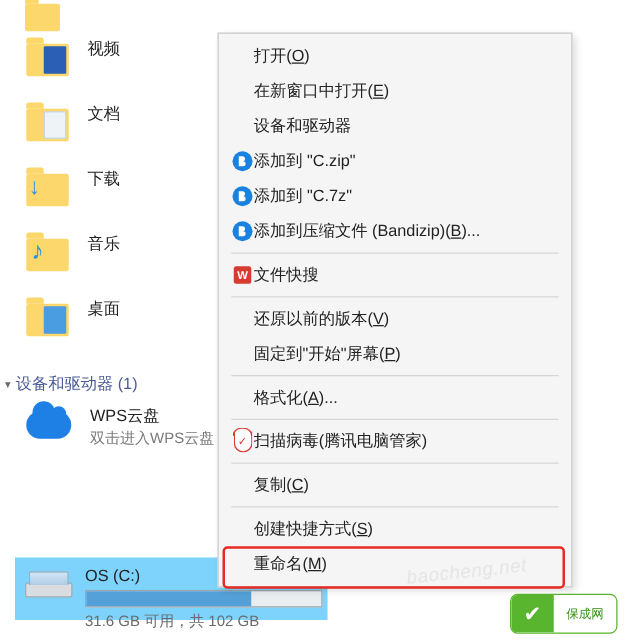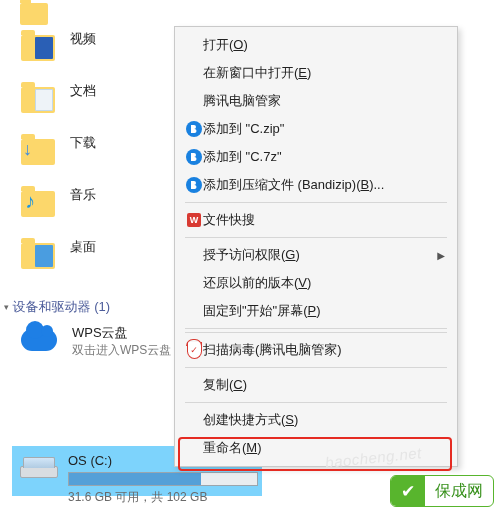--- a/index.html
+++ b/index.html
@@ -41,21 +41,21 @@
     .sep { height:1px; background:#d6d6d6; margin:3px 10px; }
     .c-blue { width:16px; height:16px; background:#1981e0; border-radius:50%; display:flex; align-items:center; justify-content:center; }
     .c-blue svg { width:10px; height:10px; }
     .sq-red { width:14px; height:14px; background:#d83a32; border-radius:2px; display:flex; align-items:center; justify-content:center; color:#fff; font-size:9px; font-weight:bold; }
     .sq-org { width:16px; height:16px; border:1.5px solid #f07b2a; border-radius:3px; display:flex; align-items:center; justify-content:center; color:#f07b2a; }
     .shield { width:15px; height:17px; background:#fff; border:1.4px solid #d83a32; border-top:0; border-radius:0 0 8px 8px; position:relative; display:flex; align-items:center; justify-content:center; color:#d83a32; font-size:9px; }
     .shield::before { content:""; position:absolute; top:-3px; left:-1.4px; right:-1.4px; height:6px; border:1.4px solid #d83a32; border-bottom:0; border-radius:8px 8px 0 0; }
     .hl { position:absolute; left:178px; top:437px; width:274px; height:34px; border:2.4px solid #e52b22; border-radius:4px; pointer-events:none; }
     .badge { position:absolute; right:6px; bottom:7px; height:32px; display:flex; align-items:center; background:#fff; border:1px solid #58b52d; border-radius:6px; overflow:hidden; }
     .badge .sh { width:34px; height:100%; background:#58b52d; display:flex; align-items:center; justify-content:center; color:#fff; font-size:17px; }
-    .badge .bt { padding:0 10px; color:#36901a; font-weight:500; font-size:16px; }
+    .badge .bt { padding:0 10px; color:#36901a; font-weight:500; font-size:10px; }
     .wm { position:absolute; right:78px; bottom:48px; color:#e5e5e5; font-size:15px; font-style:italic; transform:rotate(-6deg); pointer-events:none; letter-spacing:.5px; }
     u { text-decoration:underline; }
   </style>
 </head>
 <body>
 
 <div class="left">
   <div class="row" style="padding-top:0;height:30px;">
     <span class="icn" style="width:28px;height:28px;">
         <span class="small-folder"></span>
@@ -130,21 +130,21 @@
   <div class="mi">
       <span class="mci"></span>
       <span class="lbl">打开(<u>O</u>)</span>
     </div>
   <div class="mi">
       <span class="mci"></span>
       <span class="lbl">在新窗口中打开(<u>E</u>)</span>
     </div>
   <div class="mi">
       <span class="mci"></span>
-      <span class="lbl">腾讯电脑管家</span>
+      <span class="lbl">设备和驱动器</span>
     </div>
   <div class="mi">
       <span class="mci">
         <span class="c-blue">
           <svg viewBox="0 0 10 10">
             <path fill="#fff" d="M2 1h3a2 2 0 010 4H2zM2 5h3.5a2 2 0 010 4H2z"></path>
           </svg>
         </span>
       </span>
       <span class="lbl">添加到 "C.zip"</span>
@@ -172,32 +172,31 @@
   <div class="sep"></div>
   <div class="mi">
       <span class="mci">
         <span class="sq-red">W</span>
       </span>
       <span class="lbl">文件快搜</span>
     </div>
   <div class="sep"></div>
   <div class="mi">
       <span class="mci"></span>
-      <span class="lbl">授予访问权限(<u>G</u>)</span>
-      <span class="arr">▶</span>
-    </div>
-  <div class="mi">
-      <span class="mci"></span>
       <span class="lbl">还原以前的版本(<u>V</u>)</span>
     </div>
   <div class="mi">
       <span class="mci"></span>
       <span class="lbl">固定到"开始"屏幕(<u>P</u>)</span>
     </div>
   <div class="sep"></div>
+  <div class="mi">
+      <span class="mci"></span>
+      <span class="lbl">格式化(<u>A</u>)...</span>
+    </div>
   <div class="sep"></div>
   <div class="mi">
       <span class="mci">
         <span class="shield">✓</span>
       </span>
       <span class="lbl">扫描病毒(腾讯电脑管家)</span>
     </div>
   <div class="sep"></div>
   <div class="mi">
       <span class="mci"></span>

